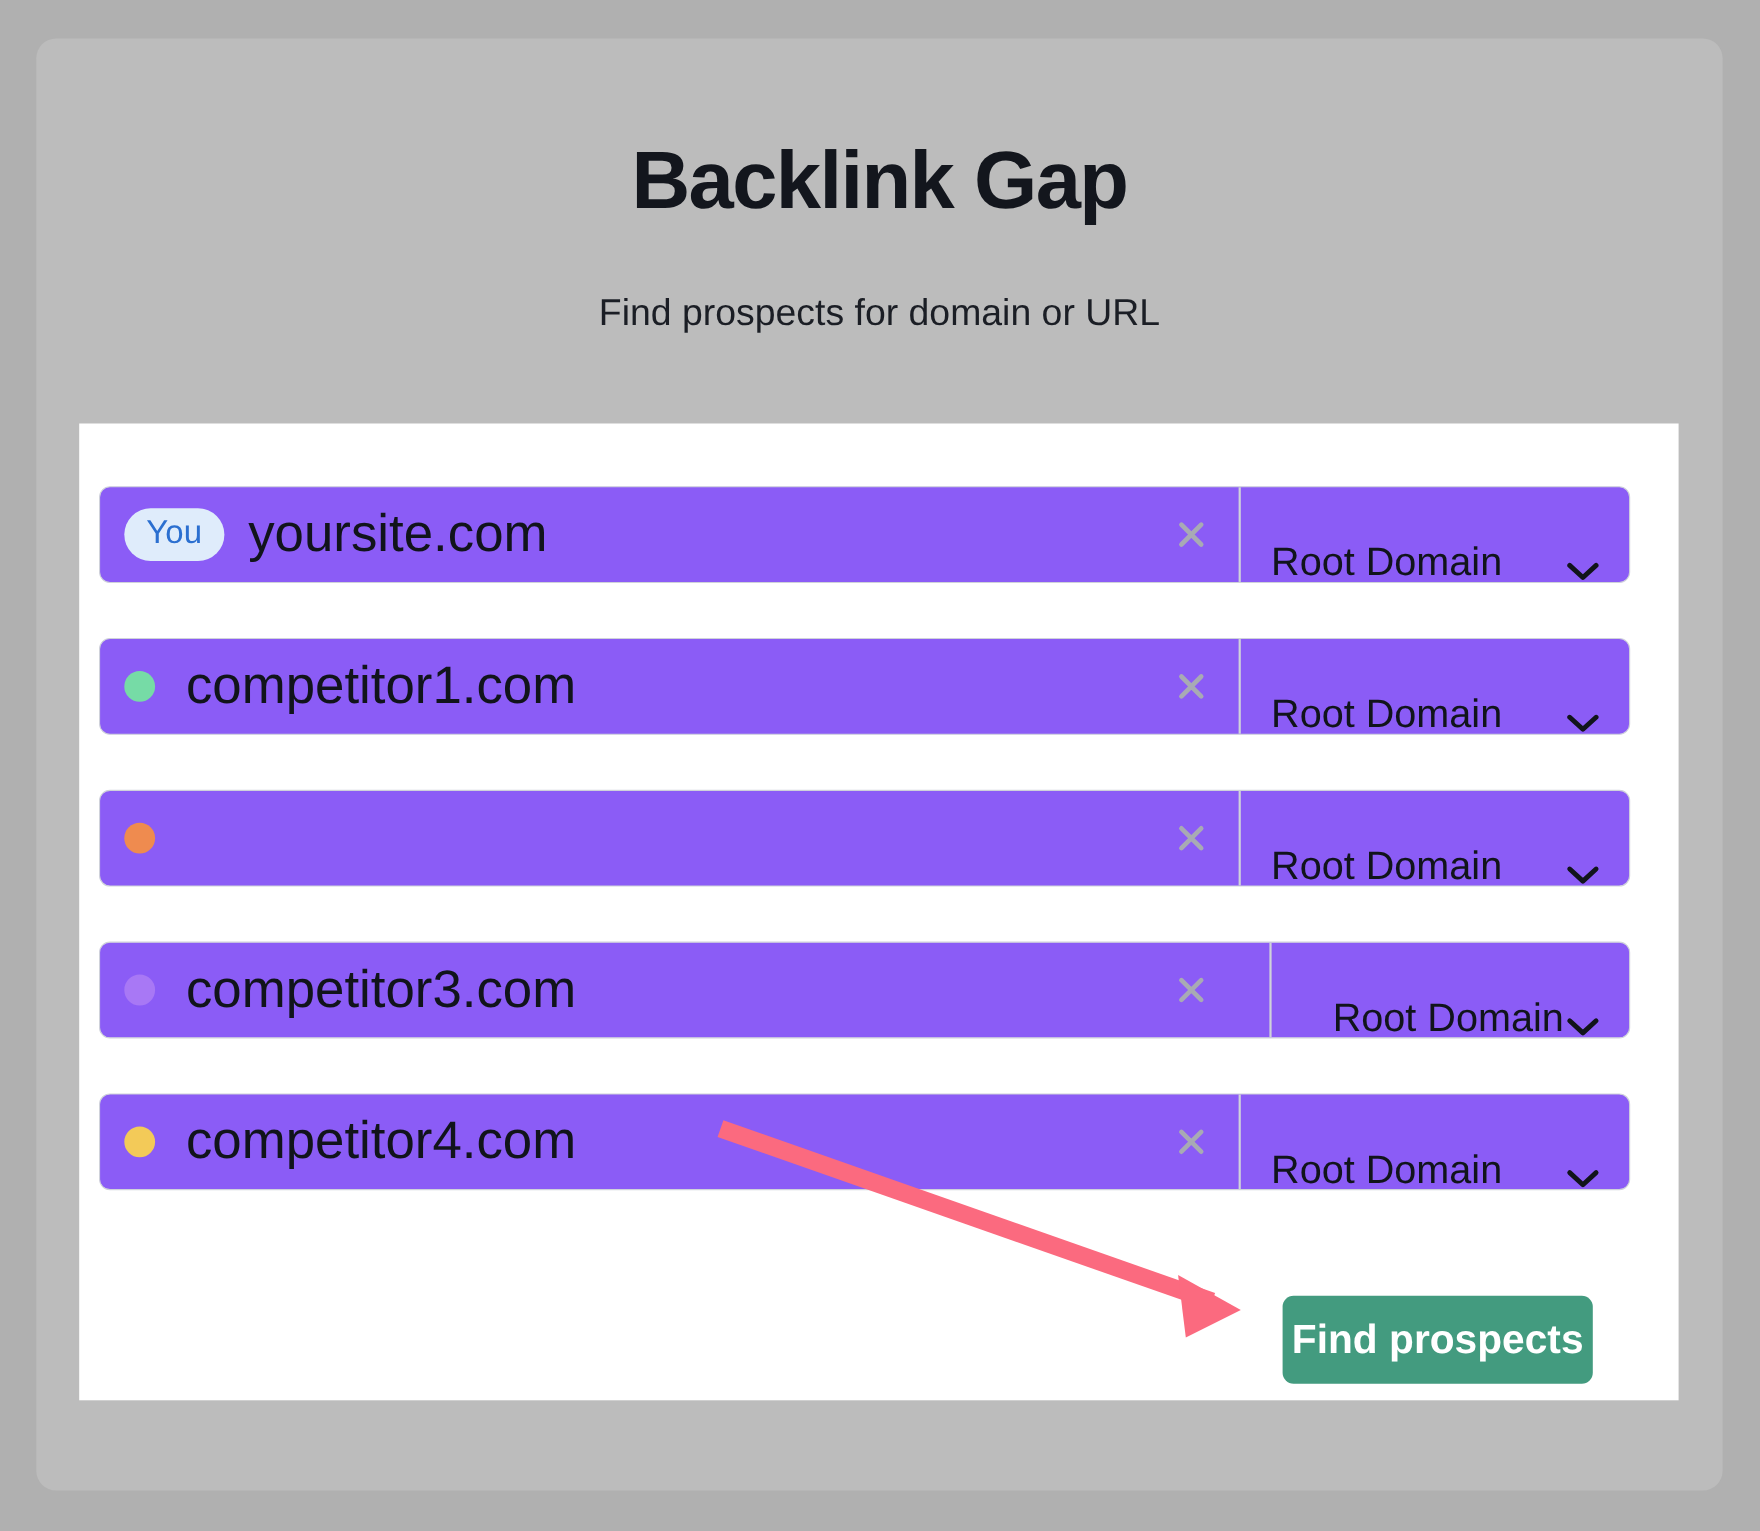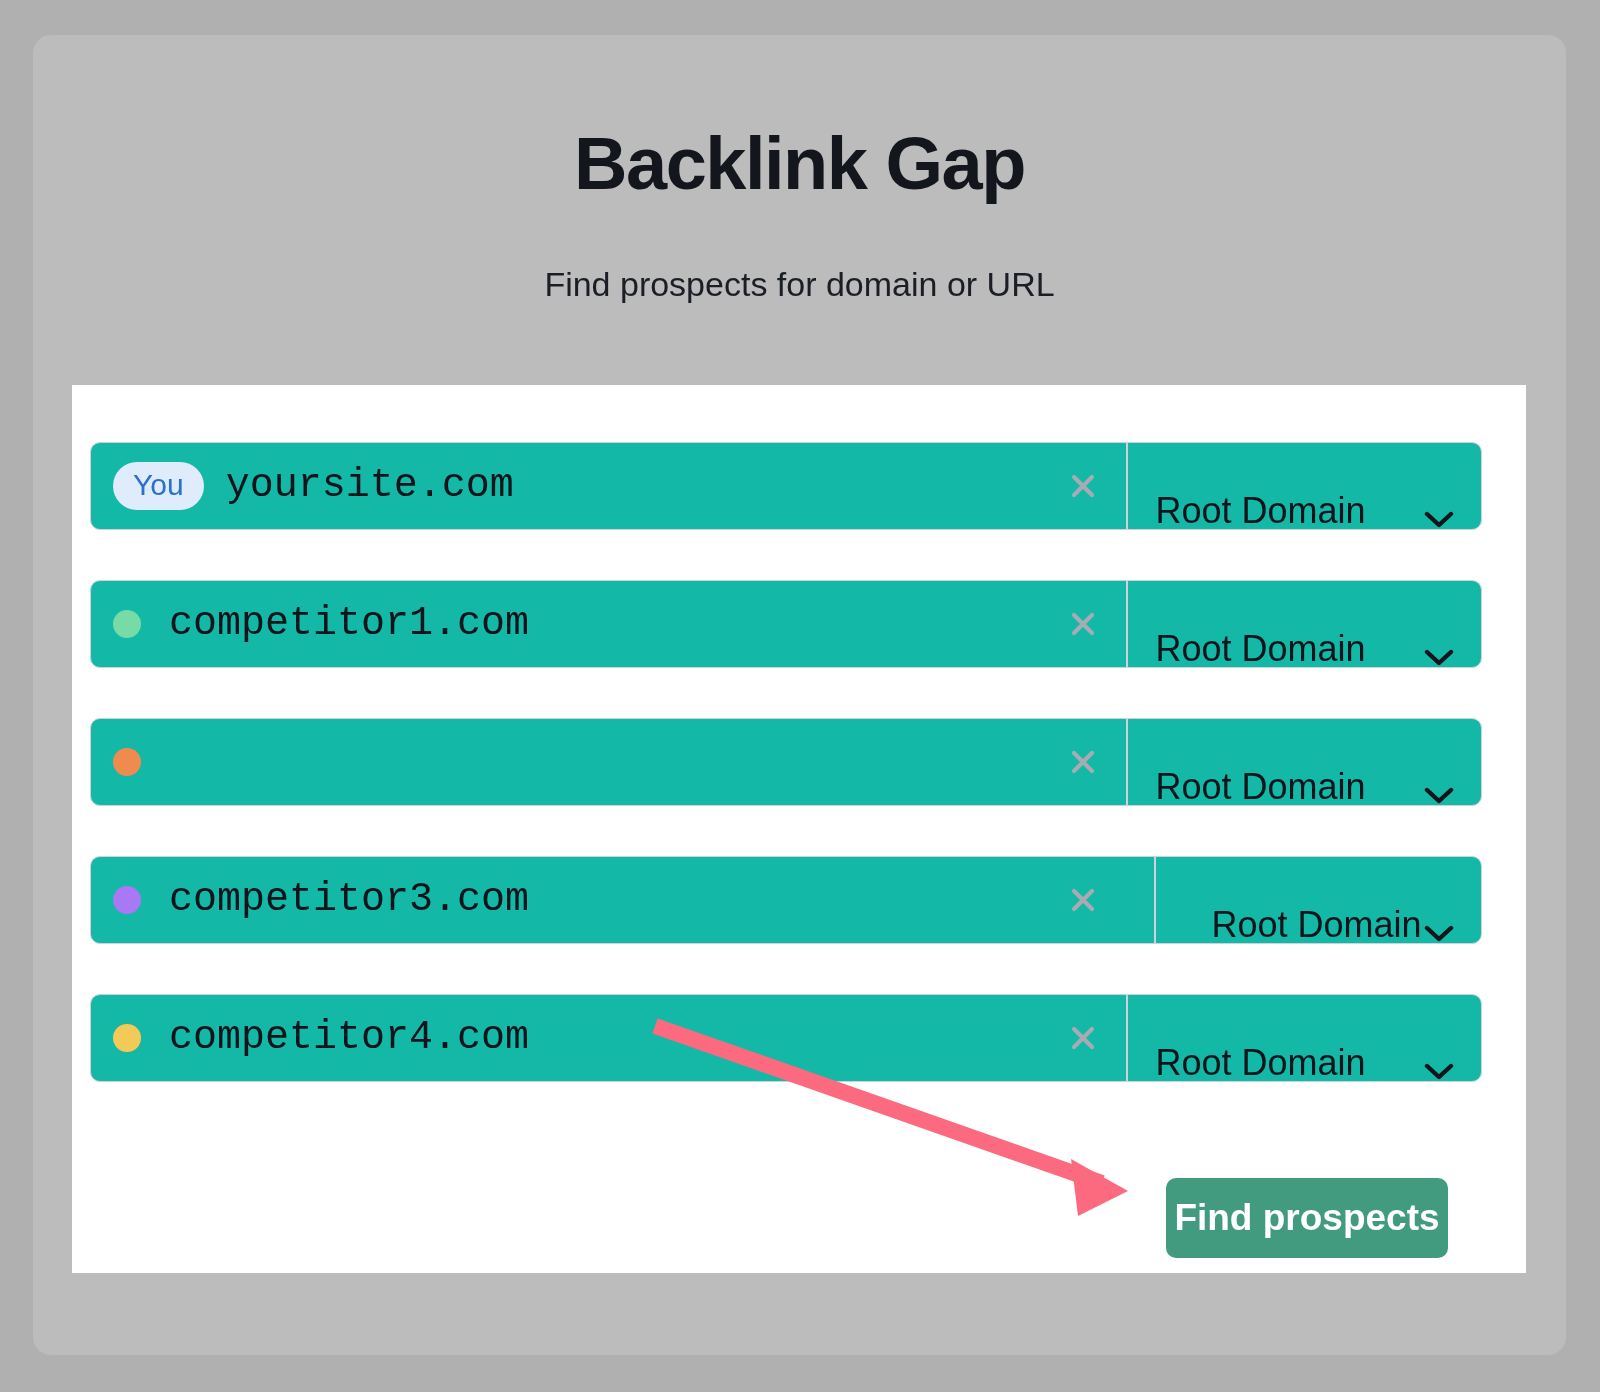--- a/index.html
+++ b/index.html
@@ -64,21 +64,21 @@
 
   
   .domain-row {
     position: absolute;
     left: 18px;
     width: 1392px;
     height: 88px;
     border: 1.5px solid #cfd2da;
     border-radius: 10px;
     box-sizing: border-box;
-    background: #14b8a6;
+    background: #8b5cf6;
     display: flex;
     align-items: stretch;
   }
   .row-0 { top: 57px; }
   .row-1 { top: 195px; }
   .row-2 { top: 333px; }
   .row-3 { top: 471px; gap: 28px; }
   .row-4 { top: 609px; }
 
   .domain-input-part {
@@ -118,25 +118,24 @@
 
   .color-dot {
     width: 28px;
     height: 28px;
     border-radius: 50%;
     margin-right: 28px;
     flex: 0 0 auto;
   }
 
   .domain-text {
-    font-size: 40px;
+    font-size: 48px;
     color: #11141b;
     line-height: 1;
     white-space: nowrap;
-    font-family: Liberation Mono, monospace;
   }
 
   .clear-icon {
     position: absolute;
     right: 26px;
     top: 50%;
     transform: translateY(-50%);
     width: 34px;
     height: 34px;
     display: flex;

